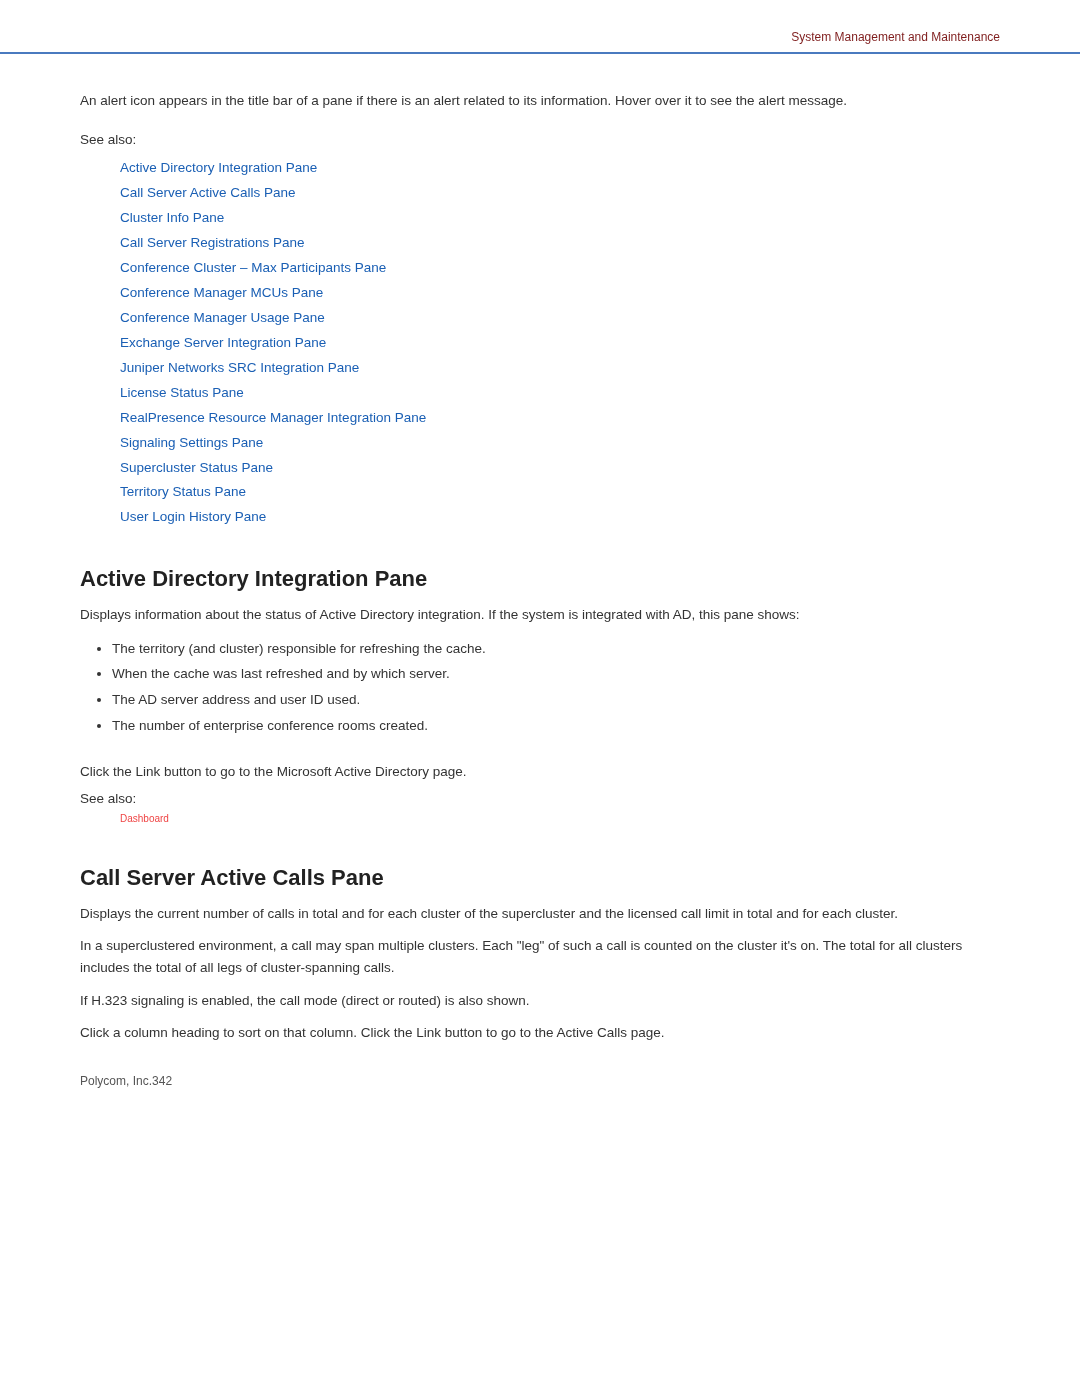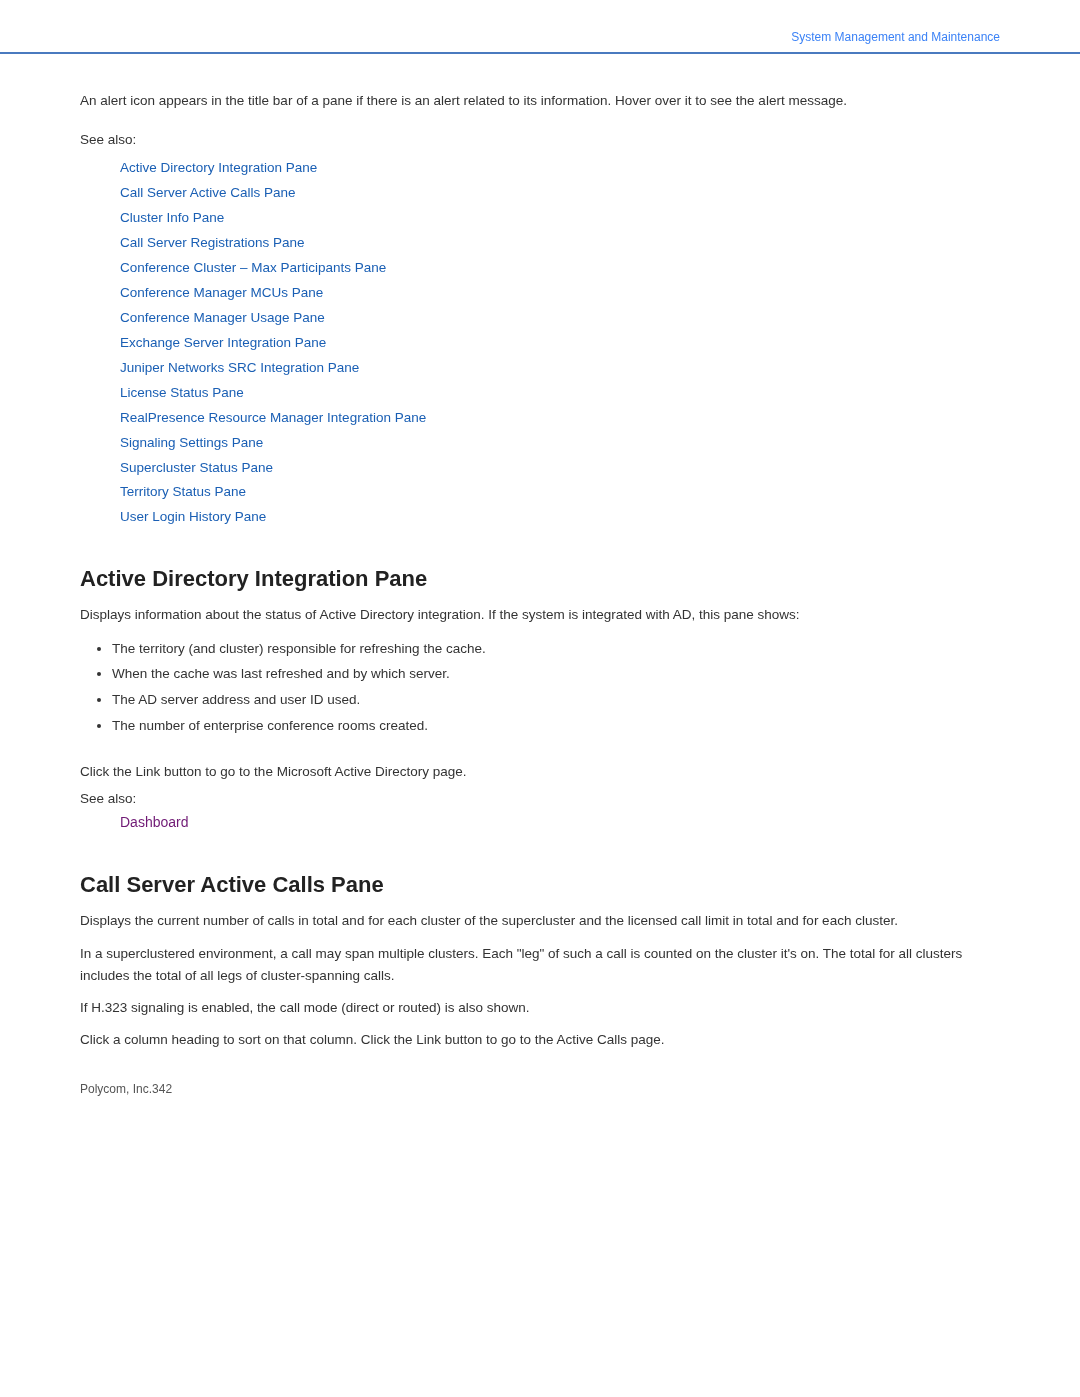--- a/index.html
+++ b/index.html
@@ -23,21 +23,21 @@
       position: absolute;
       top: 52px;
       left: 0;
       right: 0;
     }
     .header-text {
       position: absolute;
       top: 30px;
       right: 80px;
       font-size: 12px;
-      color: #3b82f6;
+      color: #7f1d1d;
     }
     .intro-text {
       margin-top: 30px;
       line-height: 1.6;
       font-size: 13.5px;
     }
     .see-also-label {
       margin-top: 16px;
       font-size: 13.5px;
       line-height: 1.8;
@@ -87,25 +87,25 @@
     .click-note b {
       font-weight: normal;
     }
     .see-also-inline {
       font-size: 13.5px;
       margin-top: 8px;
       margin-bottom: 4px;
     }
     .inline-link {
       display: block;
-      color: #701a75;
+      color: #ef4444;
       text-decoration: none;
       margin-left: 40px;
       margin-top: 2px;
-      font-size: 14px;
+      font-size: 10px;
       line-height: 1.85;
       cursor: pointer;
     }
     .footer {
       position: absolute;
       bottom: 40px;
       left: 80px;
       right: 80px;
       display: flex;
       justify-content: flex-start;

